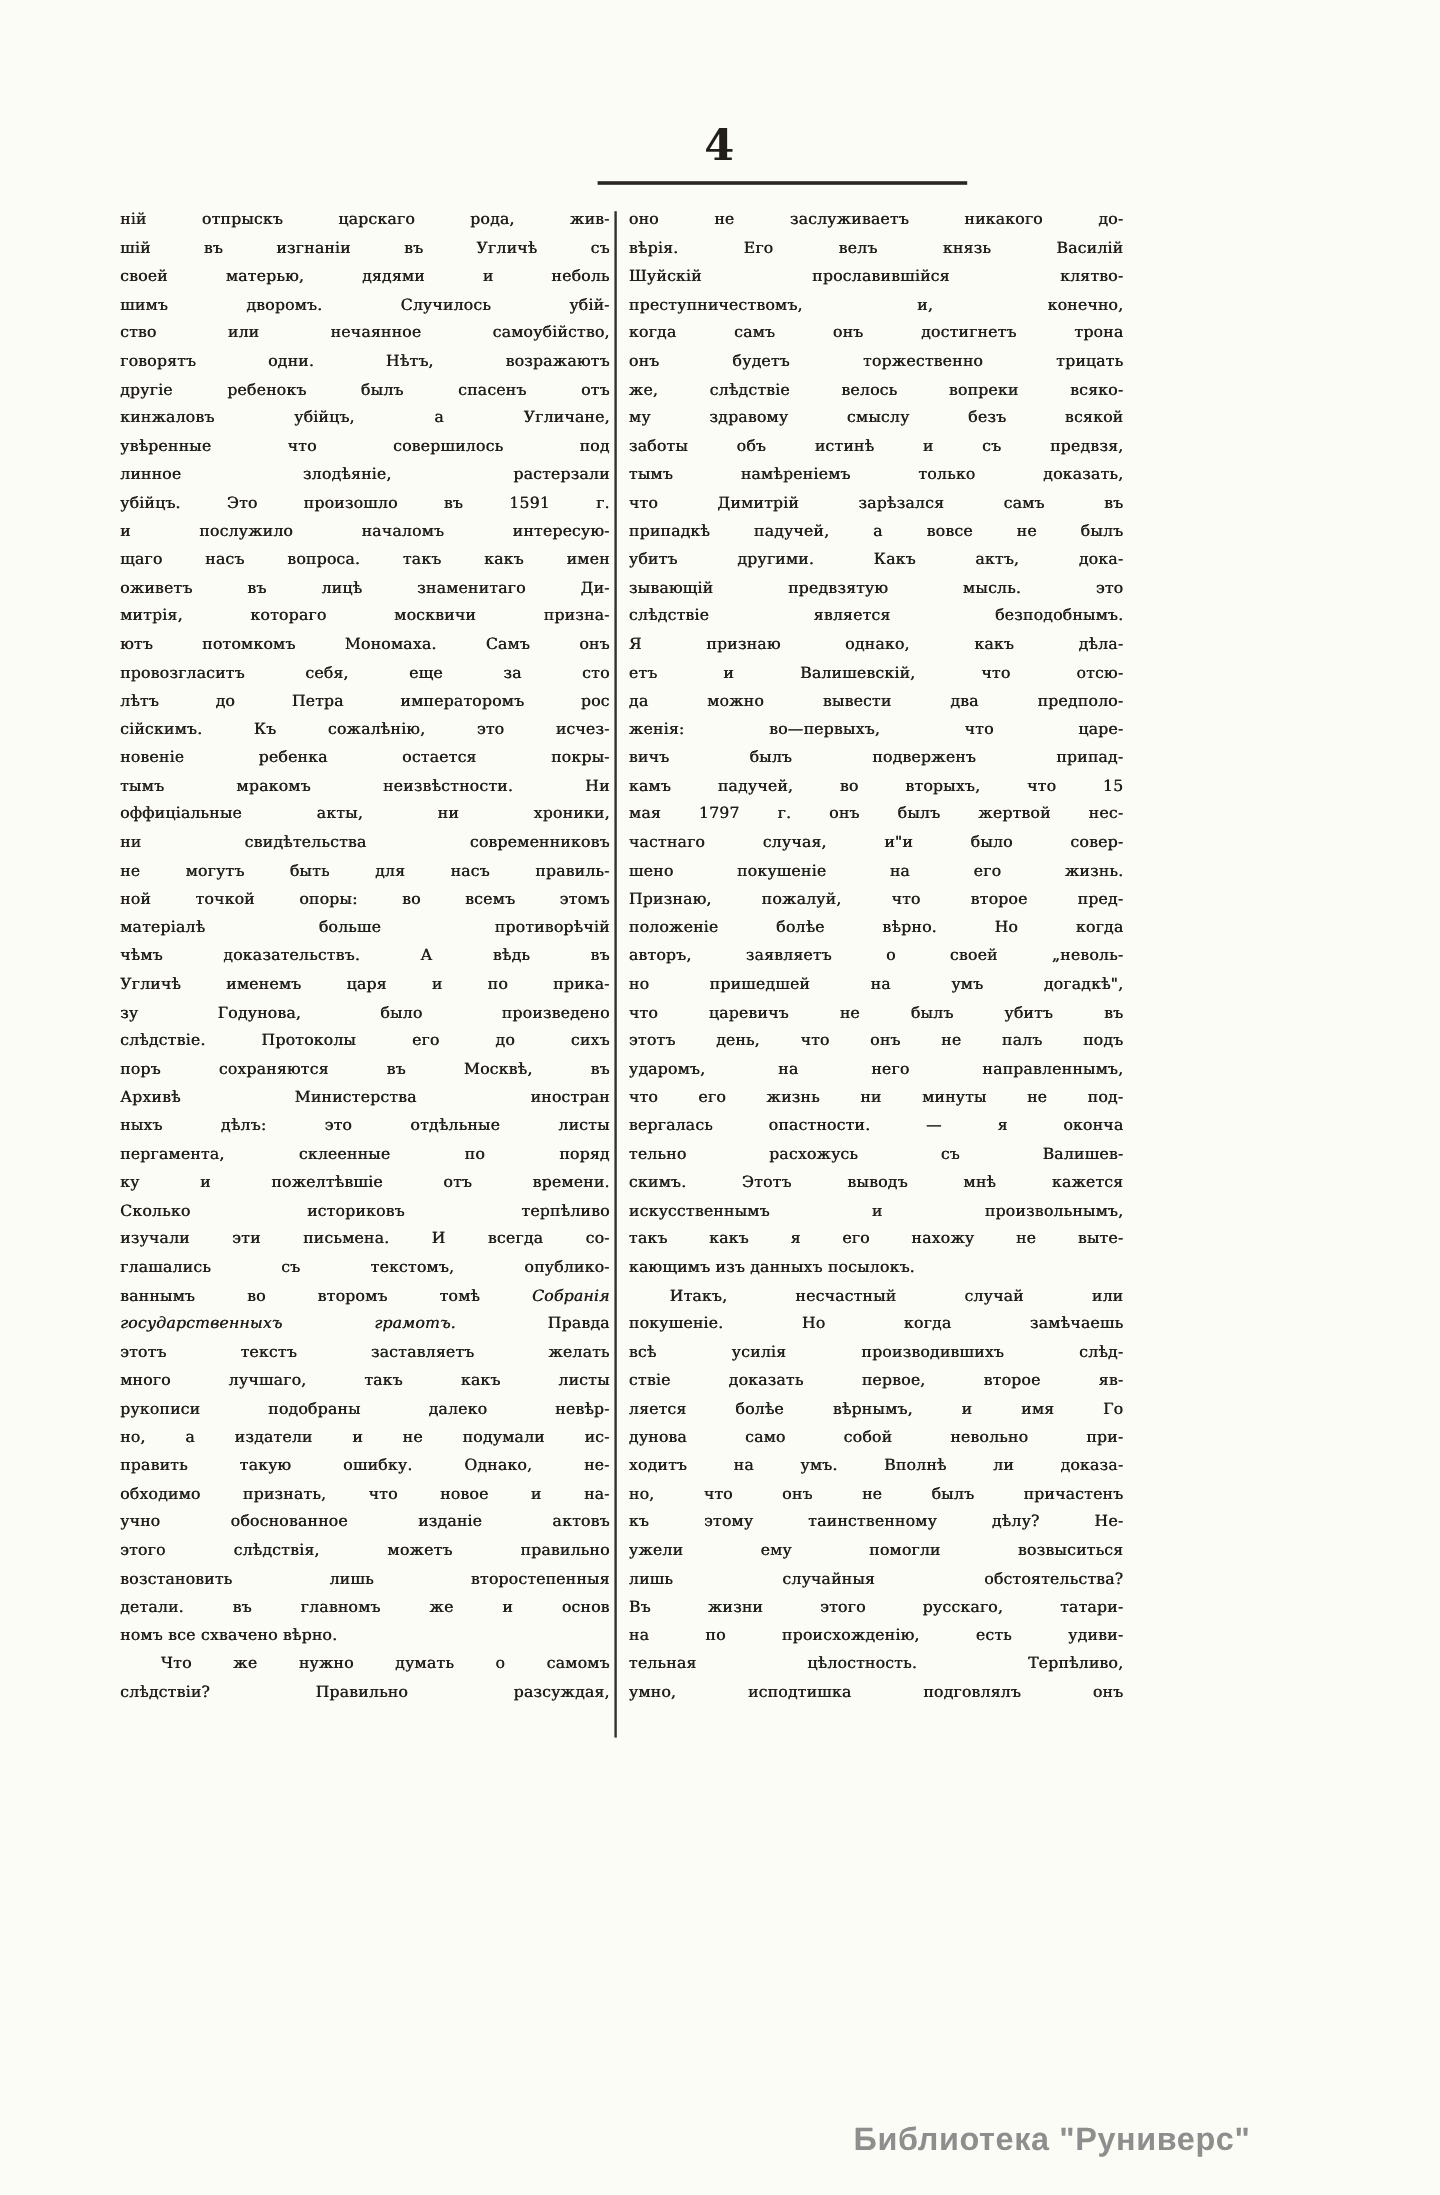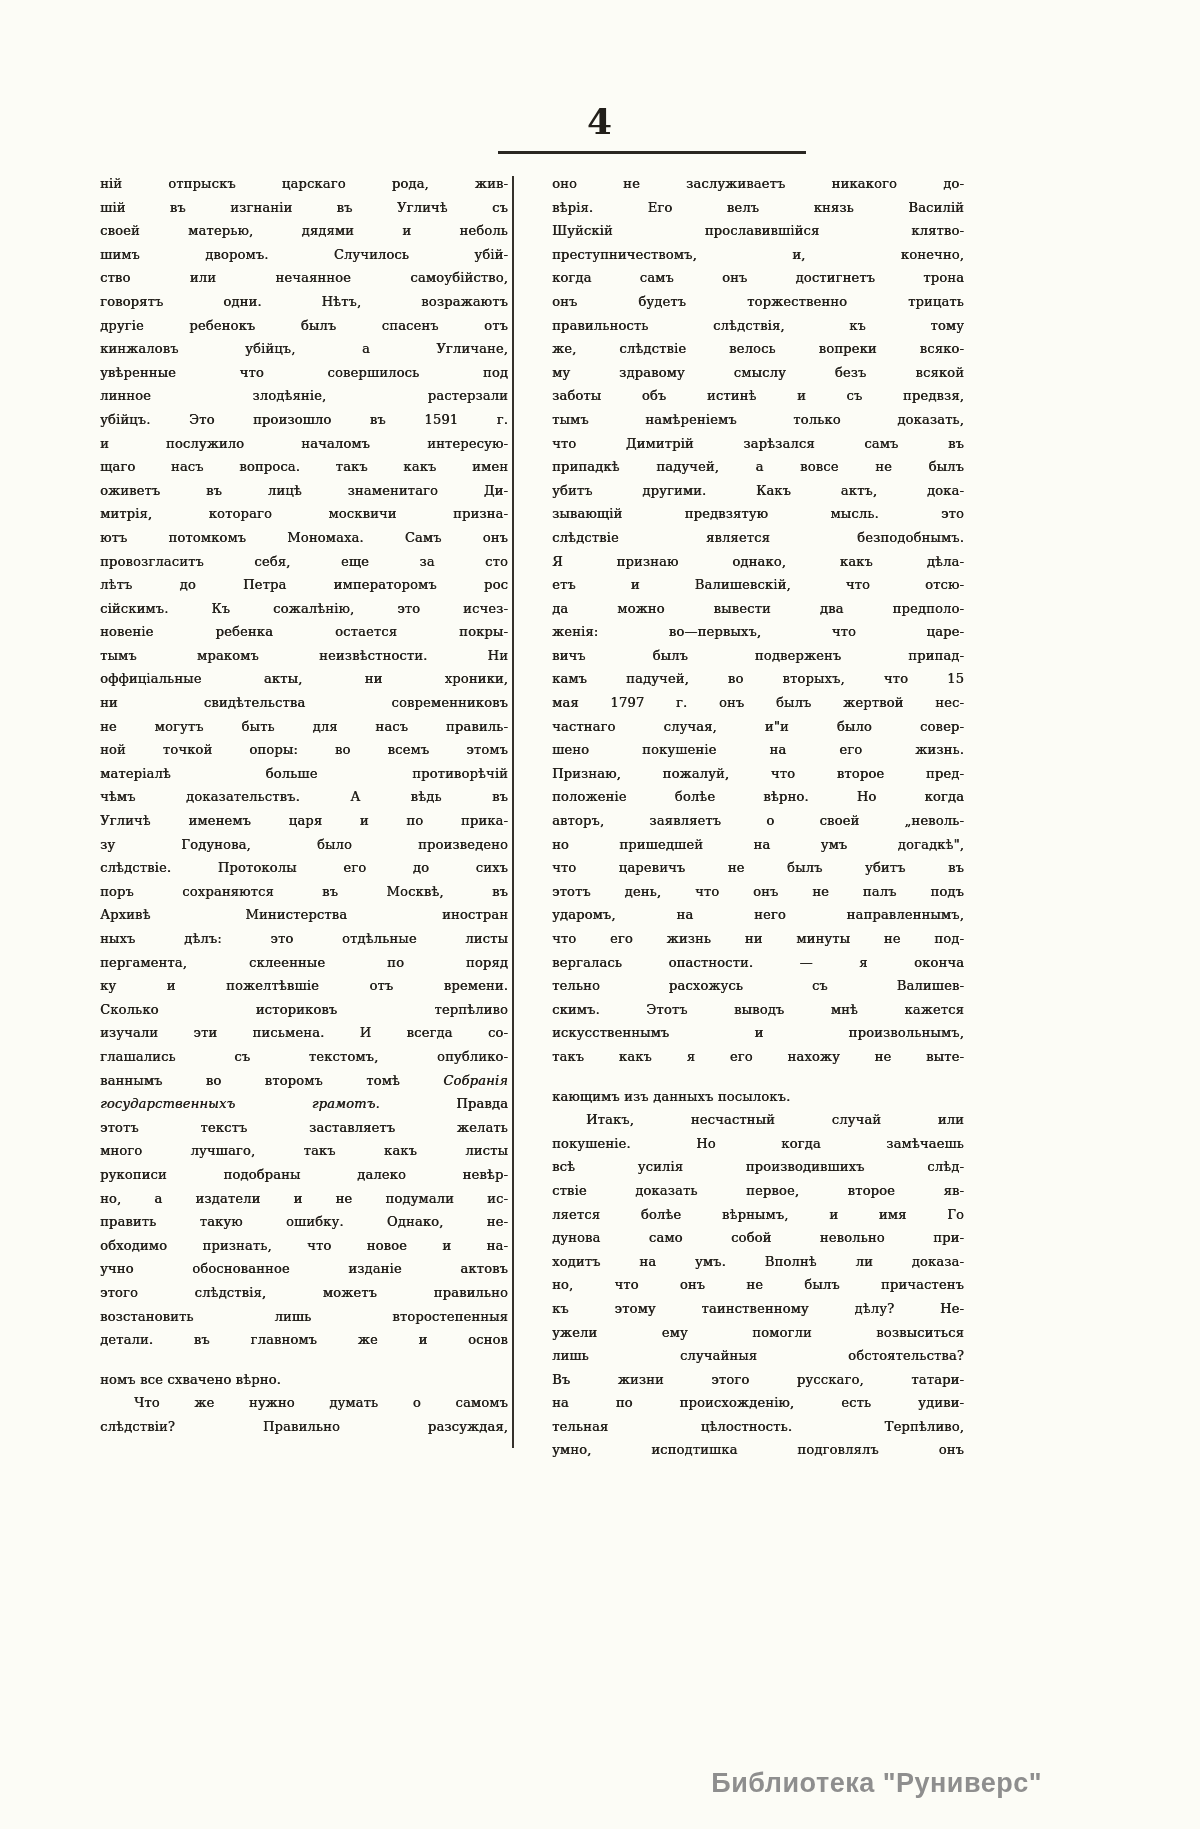--- a/index.html
+++ b/index.html
@@ -20,32 +20,32 @@
     position:absolute;left:498px;top:151px;width:308px;height:3px;
     background:#2a2722;
   }
   .column{
     position:absolute;top:172px;
     font-size:13px;
     text-shadow:0.4px 0 0 currentColor;
     letter-spacing:0.2px;
   }
   #column-left{left:100px;width:408px;}
-  #column-right{left:552px;width:412px;}
+  #column-right{left:524px;width:412px;}
   #column-divider{
     position:absolute;left:512px;top:176px;width:2px;height:1272px;
     background:#35312b;
   }
   .line{
     height:23.6px;line-height:23.6px;
     text-align:justify;text-align-last:justify;
     overflow:hidden;white-space:nowrap0;
   }
   .line.indent{text-indent:34px;}
-  .line.parend{text-align-last:left;margin-top:16px;}
+  .line.parend{text-align-last:left;}
   #watermark{
     position:absolute;top:1768px;right:158px;
     font-family:"Liberation Sans","DejaVu Sans",sans-serif;
     font-weight:600;font-size:27px;color:#8e8e8e;
     letter-spacing:0.5px;
   }
 </style>
 </head>
 <body>
 
@@ -109,21 +109,20 @@
       <div class="line">слѣдствіи? Правильно разсуждая,</div>
     </div>
   <div id="column-divider"></div>
   <div class="column" id="column-right">
       <div class="line">оно не заслуживаетъ никакого до-</div>
       <div class="line">вѣрія. Его велъ князь Василій</div>
       <div class="line">Шуйскій прославившійся клятво-</div>
       <div class="line">преступничествомъ, и, конечно,</div>
       <div class="line">когда самъ онъ достигнетъ трона</div>
       <div class="line">онъ будетъ торжественно трицать</div>
-      <div class="line">правильность слѣдствія, къ тому</div>
       <div class="line">же, слѣдствіе велось вопреки всяко-</div>
       <div class="line">му здравому смыслу безъ всякой</div>
       <div class="line">заботы объ истинѣ и съ предвзя,</div>
       <div class="line">тымъ намѣреніемъ только доказать,</div>
       <div class="line">что Димитрій зарѣзался самъ въ</div>
       <div class="line">припадкѣ падучей, а вовсе не былъ</div>
       <div class="line">убитъ другими. Какъ актъ, дока-</div>
       <div class="line">зывающій предвзятую мысль. это</div>
       <div class="line">слѣдствіе является безподобнымъ.</div>
       <div class="line">Я признаю однако, какъ дѣла-</div>

